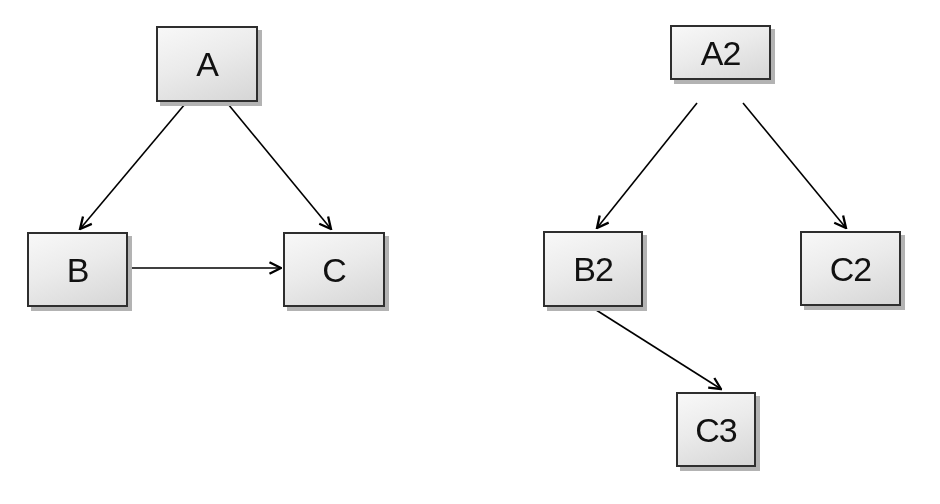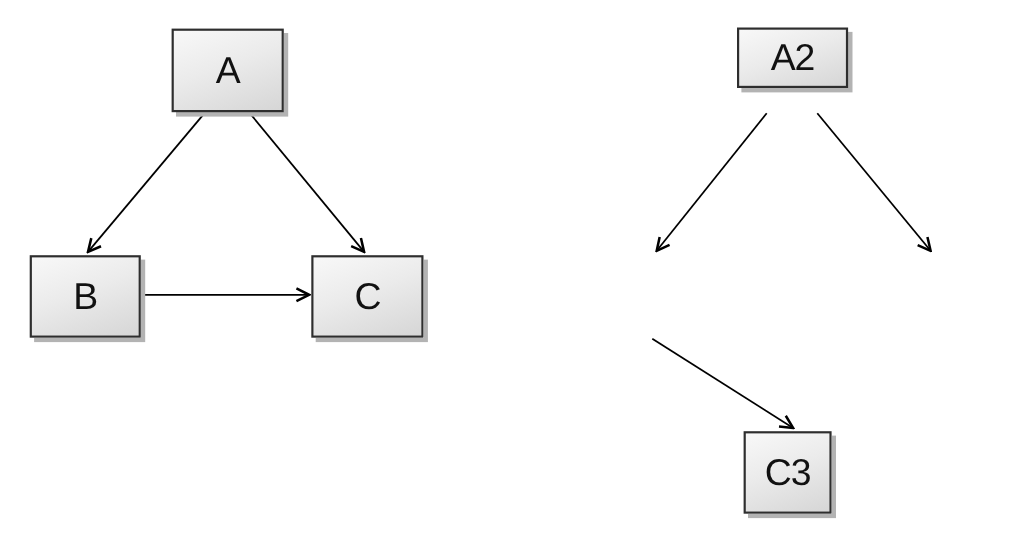--- a/index.html
+++ b/index.html
@@ -81,17 +81,23 @@
   <div class="node node-b">
     <span class="node-label">B</span>
   </div>
   <div class="node node-c">
     <span class="node-label">C</span>
   </div>
 
   <div class="node node-a2">
     <span class="node-label">A2</span>
   </div>
+  <div class="node node-b2">
+    <span class="node-label">B2</span>
+  </div>
+  <div class="node node-c2">
+    <span class="node-label">C2</span>
+  </div>
   <div class="node node-c3">
     <span class="node-label">C3</span>
   </div>
 
 </div>
 
 </body></html>

